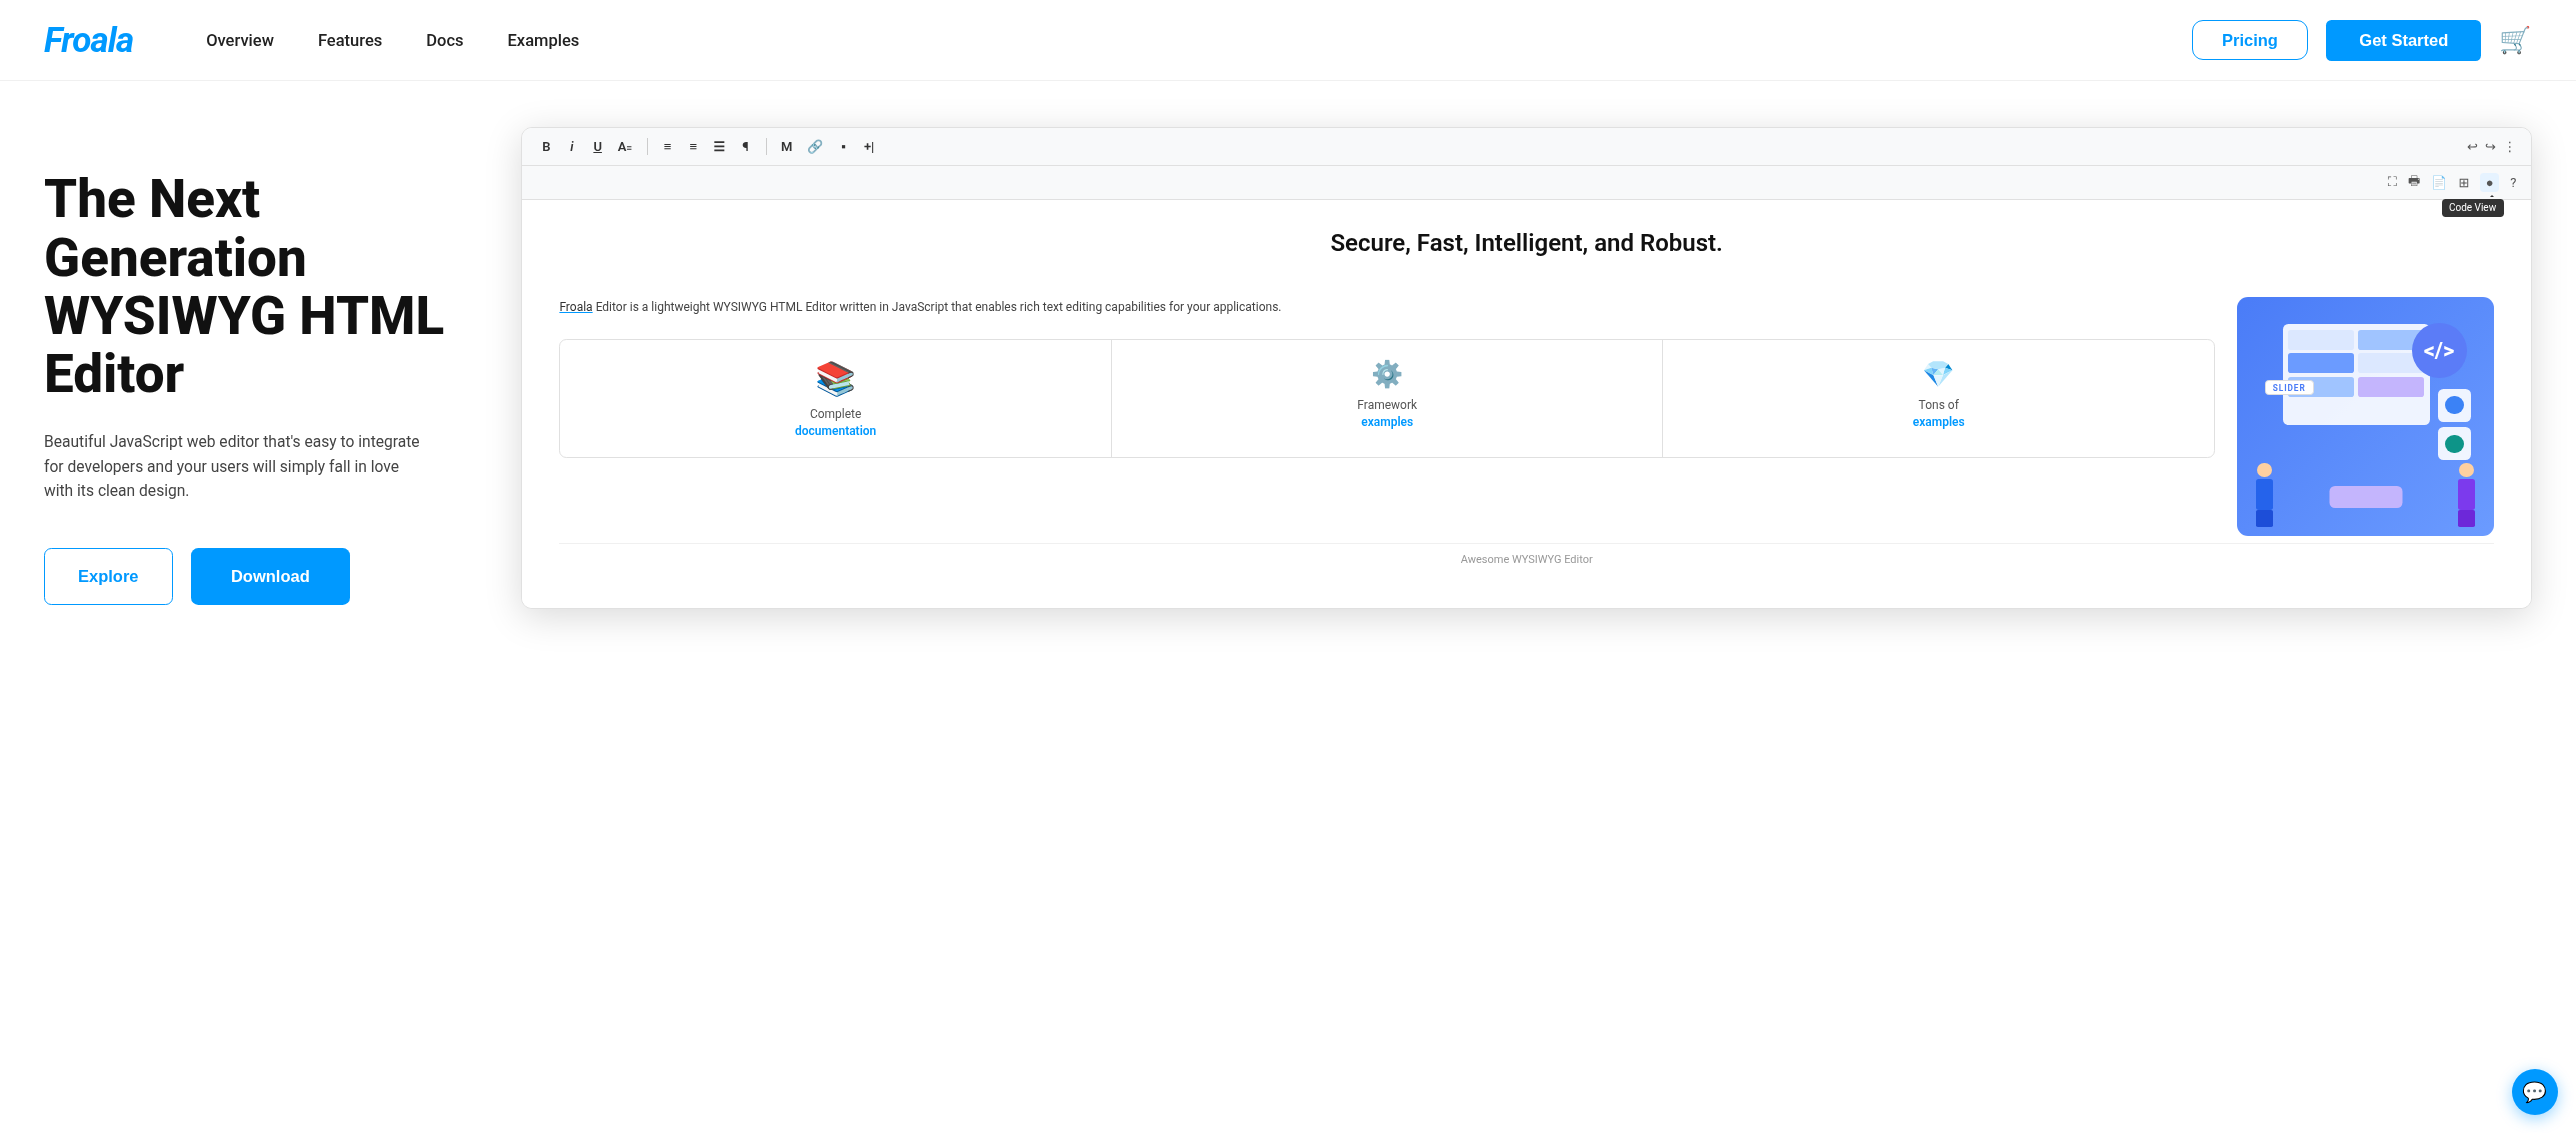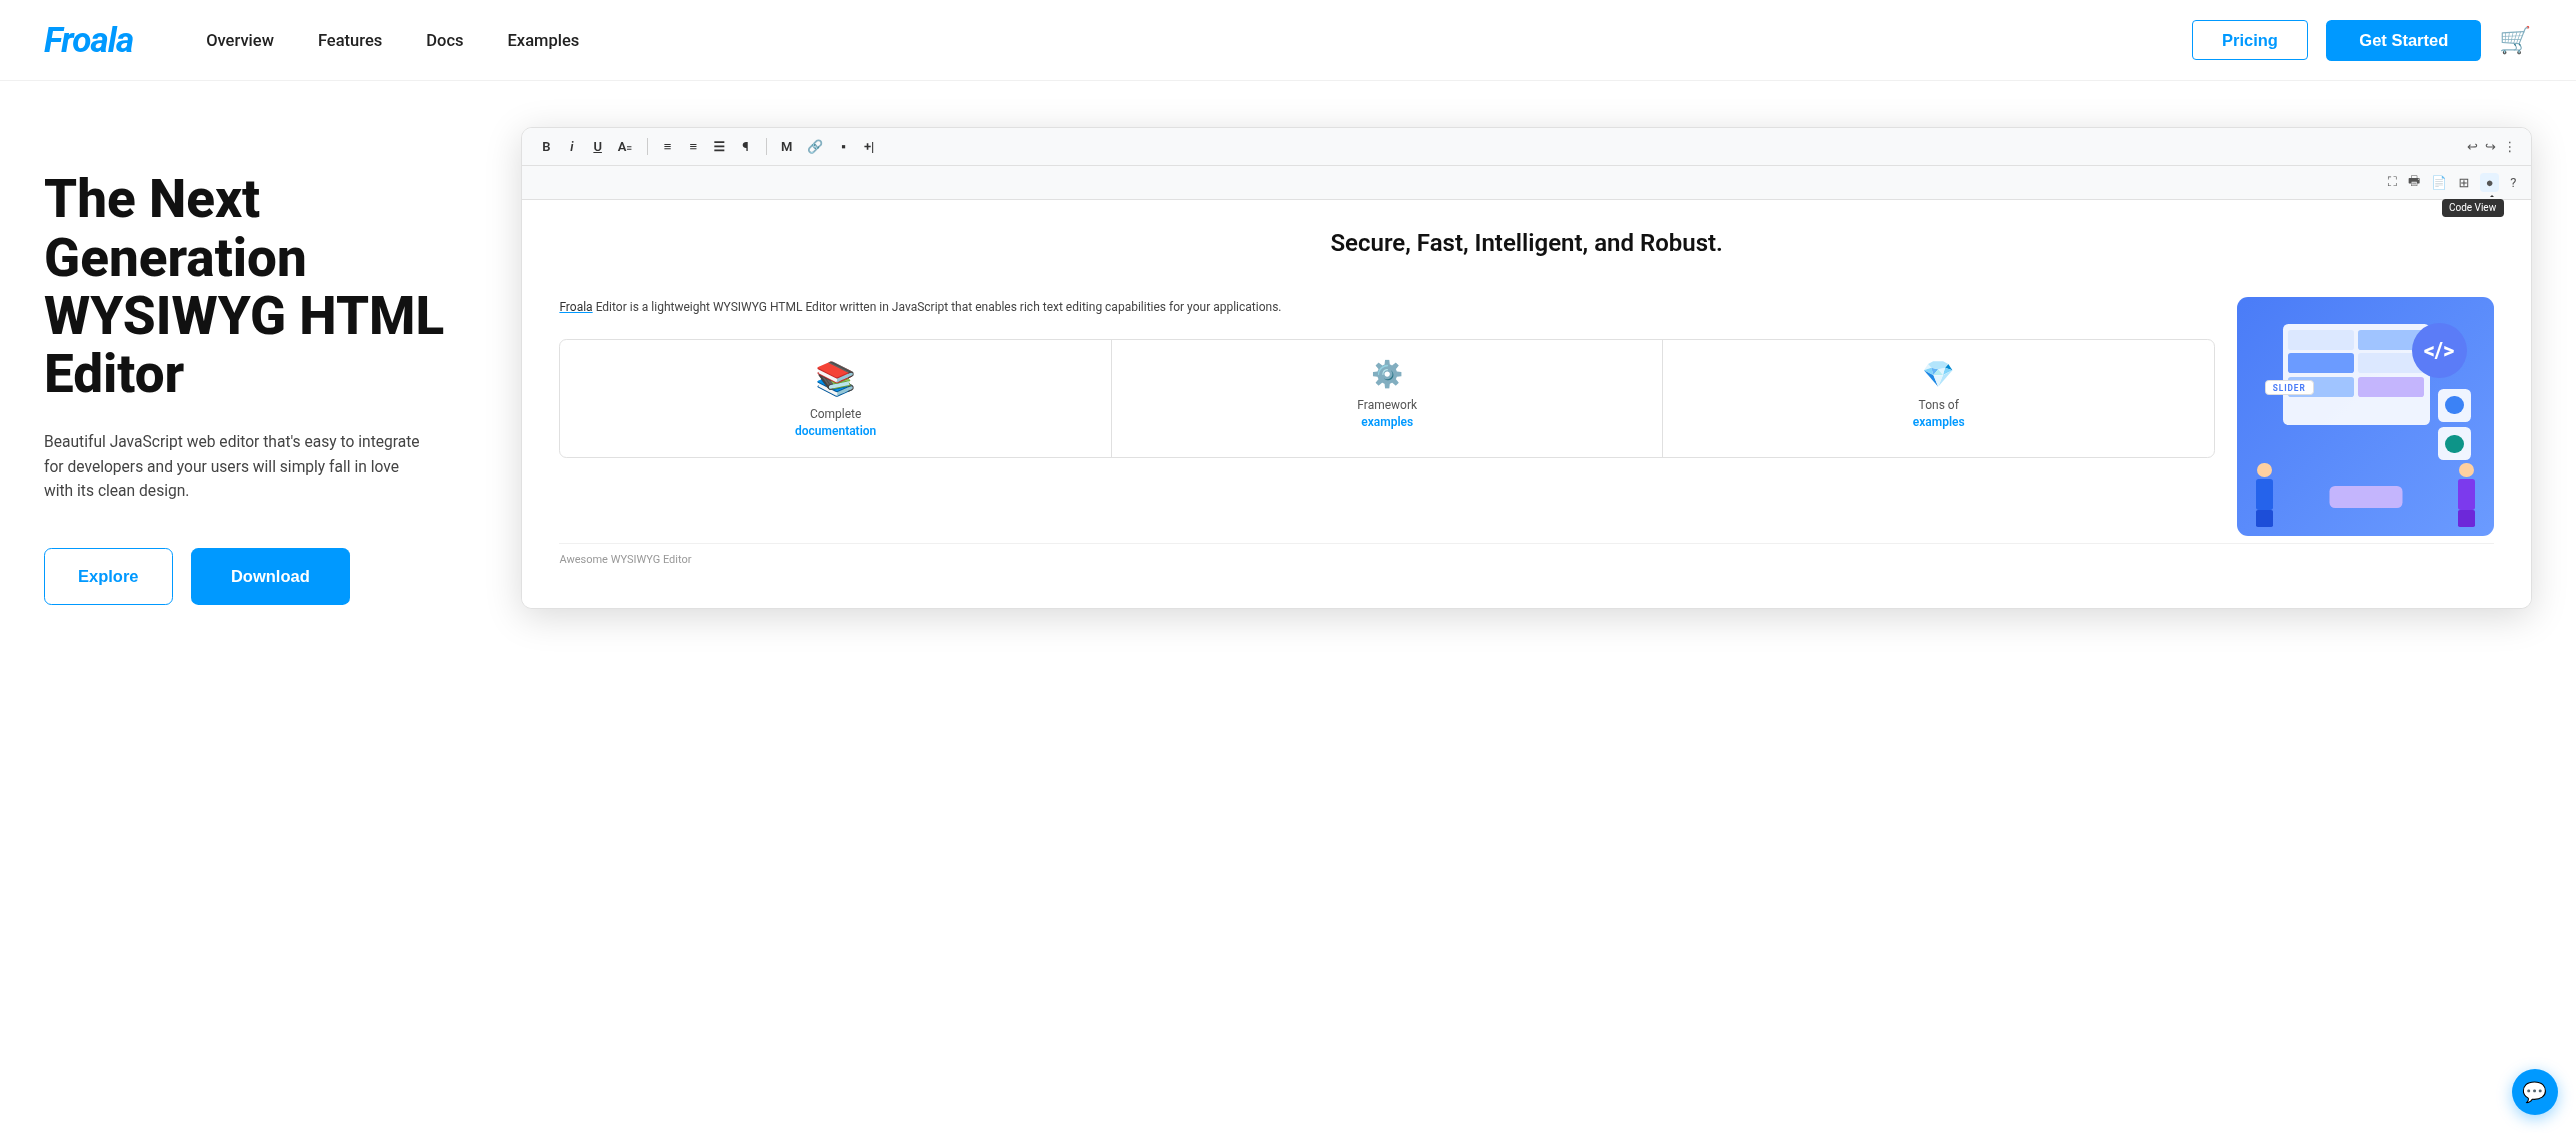--- a/index.html
+++ b/index.html
@@ -40,21 +40,21 @@
     .nav-actions {
       display: flex;
       align-items: center;
       gap: 18.4px;
     }
     .btn-pricing {
       border: 1.8px solid #0099ff;
       color: #0099ff;
       background: #fff;
       padding: 9.2px 29px;
-      border-radius: 4px;
+      border-radius: 11px;
       font-size: 16.5px;
       font-weight: 600;
       cursor: pointer;
     }
     .btn-get-started {
       background: #0099ff;
       color: #fff;
       border: none;
       padding: 11px 33px;
       border-radius: 5.5px;
@@ -413,20 +413,21 @@
       bottom: 27.5px;
       left: 50%;
       transform: translateX(-50%);
       background: #c4b5fd;
       border-radius: 5.5px;
       width: 73px;
       height: 22px;
     }
 
     .editor-caption {
+      text-align: center;
       font-size: 11px;
       color: #999;
       padding: 9.2px 0 13px;
       border-top: 0.9px solid #f0f0f0;
       margin-top: 7.3px;
     }
 
     
     .chat-bubble {
       position: fixed;

